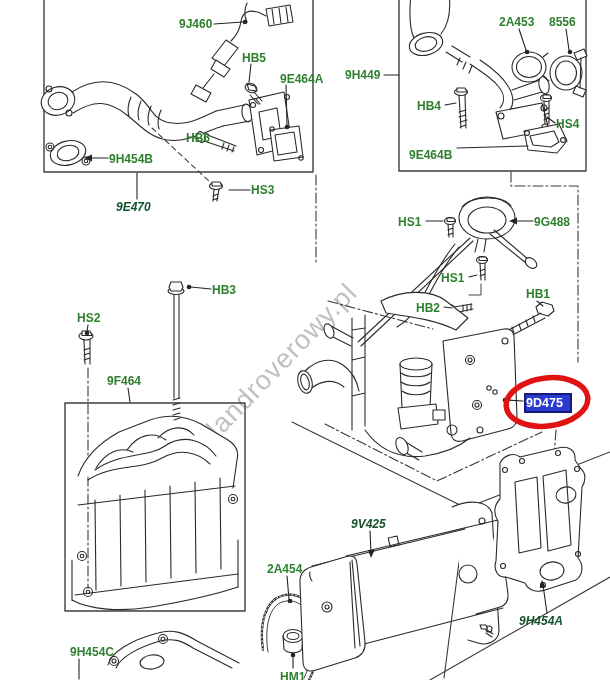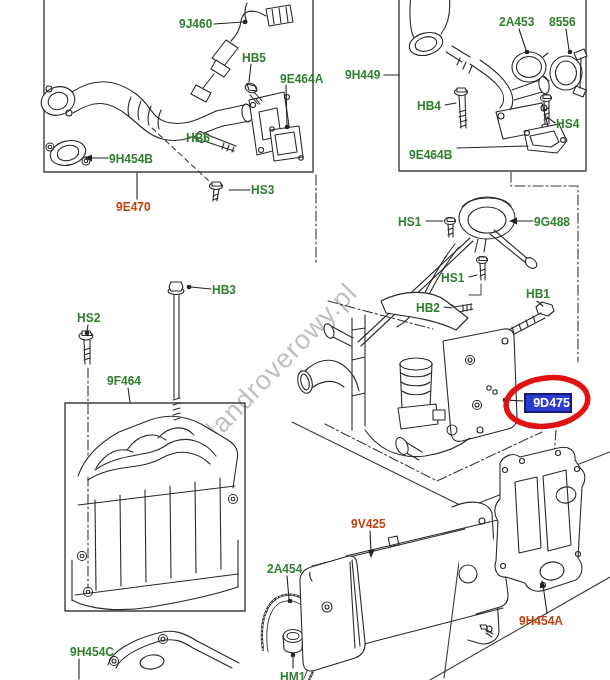--- a/index.html
+++ b/index.html
@@ -3,23 +3,23 @@
 <meta charset="utf-8">
 <style>
   html,body{margin:0;padding:0;background:#ffffff;}
   #stage{position:relative;width:610px;height:680px;background:#ffffff;overflow:hidden;
          font-family:"Liberation Sans", sans-serif;}
   #wm{position:absolute;left:212px;top:418px;transform:rotate(-46deg);transform-origin:0 50%;
       font-size:27px;letter-spacing:1px;color:#b9b9b9;opacity:.9;white-space:nowrap;font-weight:400;}
   svg{position:absolute;left:0;top:0;}
   .lbl{position:absolute;font-size:12px;font-weight:bold;white-space:nowrap;line-height:14px;}
   .g{color:#2e7f2e;}
-  .b{color:#c2410c;}
+  .b{color:#14532d;font-style:italic;}
   .hl{width:44px;height:16px;background:#2b3bd0;color:#ffffff;border:2px solid #181a78;
-      font-size:12.5px;font-weight:bold;text-align:right;line-height:16px;}
+      font-size:12.5px;font-weight:bold;text-align:left;line-height:16px;}
 </style>
 </head>
 <body>
 
 <div id="stage">
 
   <div id="wm">landroverowy.pl</div>
 
   <svg width="610" height="680" viewBox="0 0 610 680" stroke="#2a2a2a" stroke-width="1.1" fill="none" stroke-linecap="round" stroke-linejoin="round">
 

